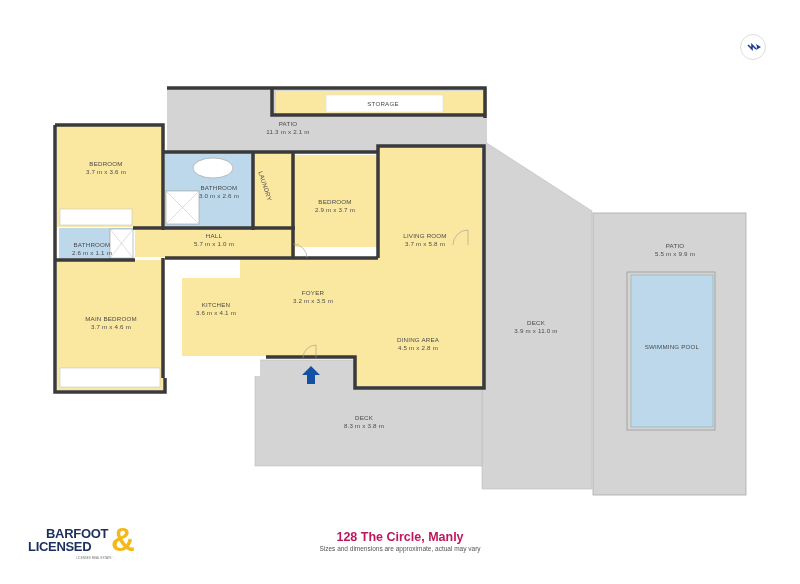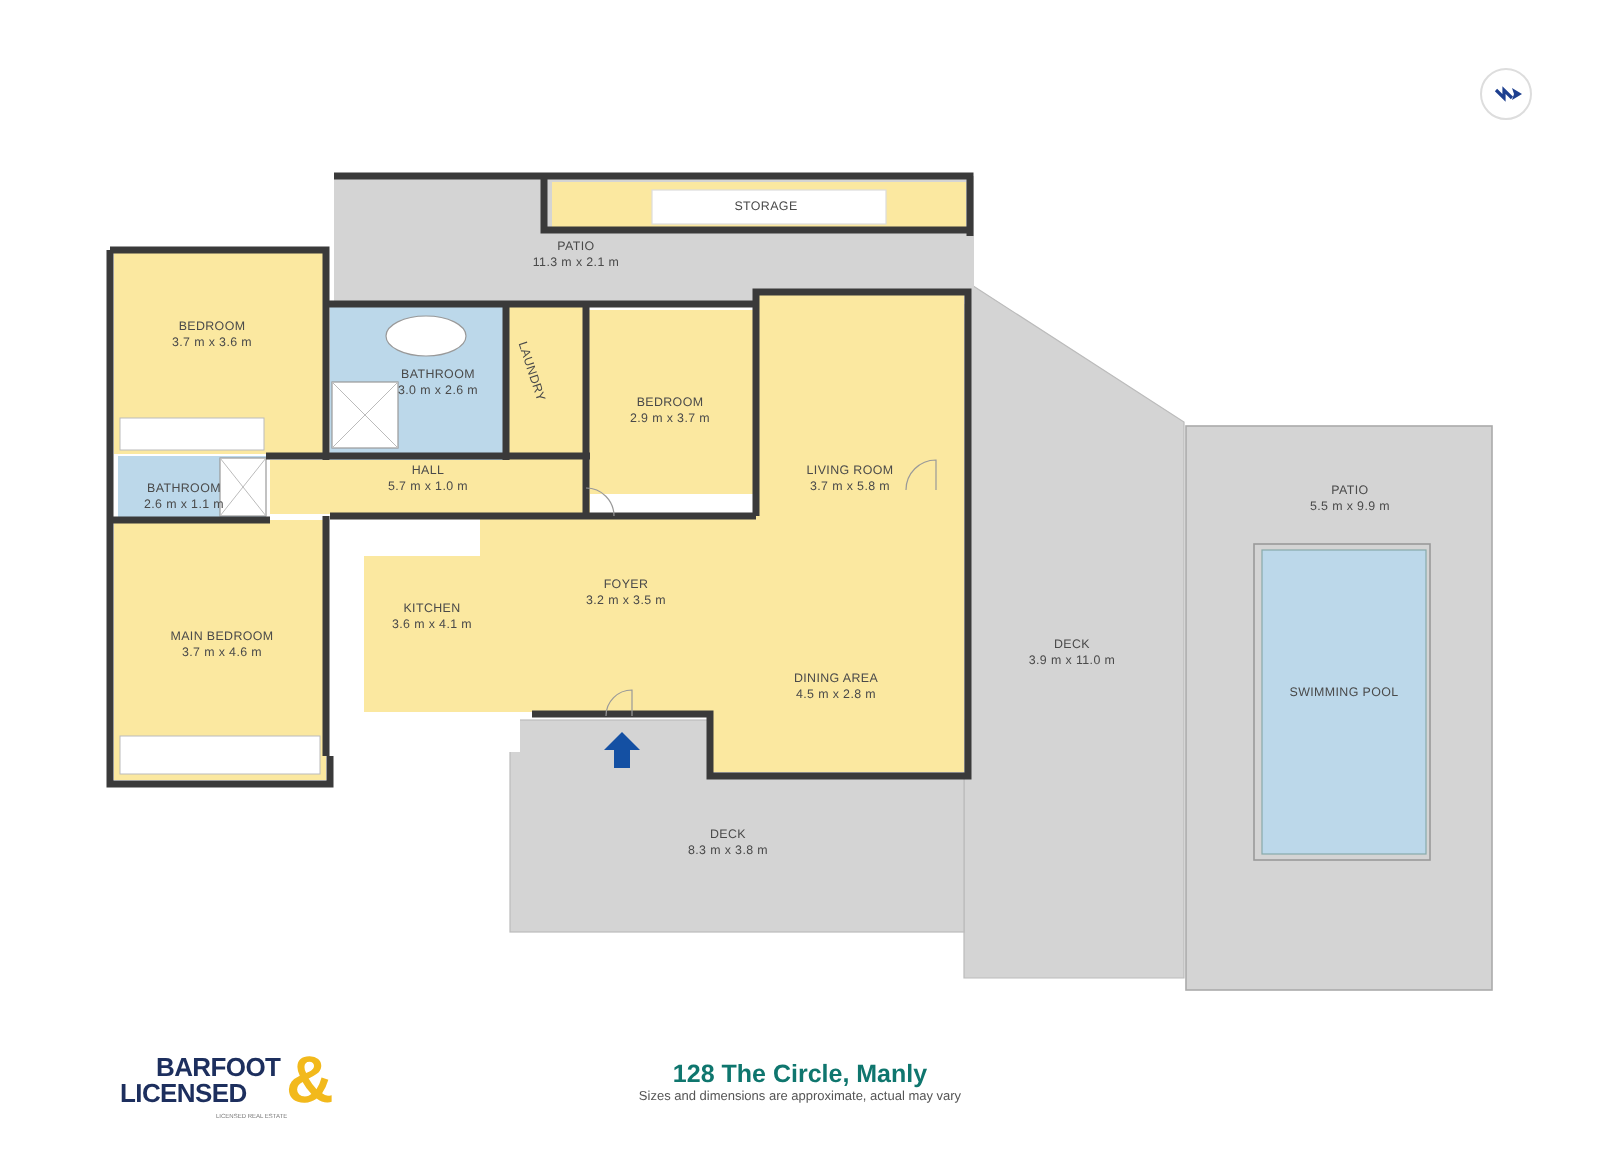--- a/index.html
+++ b/index.html
@@ -1,22 +1,22 @@
 <!DOCTYPE html>
 <html><head>
 <meta charset="utf-8">
 <style>
   html,body{margin:0;padding:0;background:#fff;}
   body{width:800px;height:584px;position:relative;overflow:hidden;font-family:"Liberation Sans",sans-serif;}
   #plan{position:absolute;left:0;top:0;}
   .lbl{position:absolute;text-align:center;color:#4a4a4a;font-size:6.2px;line-height:8px;letter-spacing:0.2px;transform:translate(-50%,-50%);white-space:nowrap;}
   .lbl .dim{display:block;}
-  .footer-title{position:absolute;left:400px;top:530px;transform:translateX(-50%);font-size:12.5px;font-weight:bold;color:#0f766e;white-space:nowrap;}
+  .footer-title{position:absolute;left:400px;top:530px;transform:translateX(-50%);font-size:12.5px;font-weight:bold;color:#be185d;white-space:nowrap;}
   .footer-sub{position:absolute;left:400px;top:545px;transform:translateX(-50%);font-size:6.5px;color:#555;white-space:nowrap;}
-  .logo{position:absolute;left:28px;top:527px;width:120px;height:36px;margin-left:32px;}
+  .logo{position:absolute;left:28px;top:527px;width:120px;height:36px;}
   .logo .l1,.logo .l2{position:absolute;font-weight:bold;color:#1d2f5e;font-size:13px;line-height:13px;letter-spacing:-0.3px;}
   .logo .l1{left:18px;top:0;}
   .logo .l2{left:0;top:13px;}
   .logo .amp{position:absolute;left:83px;top:-4px;font-size:33px;line-height:33px;color:#f2b91c;font-weight:bold;}
   .logo .tag{position:absolute;left:48px;top:29px;font-size:3px;color:#777;}
   .compass{position:absolute;left:740px;top:34px;width:24px;height:24px;border:1px solid #ddd;border-radius:50%;}
   .compass svg{position:absolute;left:0;top:0;}
 </style>
 </head>
 <body>

